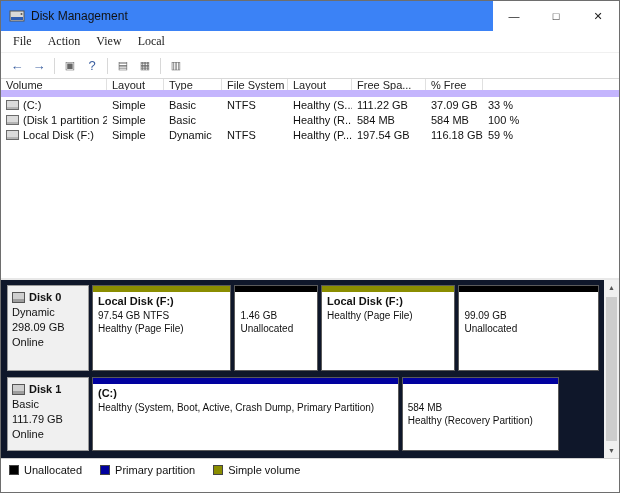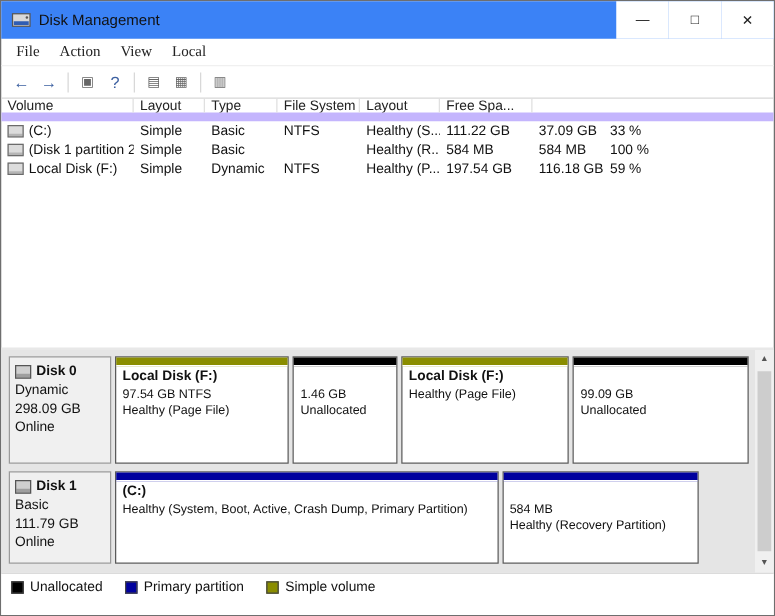--- a/index.html
+++ b/index.html
@@ -29,21 +29,21 @@
   .top-pane { flex: 1 1 auto; overflow: hidden; border-bottom: 2px solid #e8e8e8; position: relative; }
   .vt-row { display: grid; grid-template-columns: 106px 57px 58px 66px 64px 74px 57px 1fr; font-size: 11px; color: #111; }
   .vt-header { border-bottom: 7px solid #c4b5fd; height: 18px; }
   .vt-header .vt-cell { border-right: 1px solid #e0e0e0; font-weight: normal; color: #222; display: flex; align-items: center; padding-left: 5px; overflow: hidden; white-space: nowrap; }
   .vt-body .vt-row { height: 15px; }
   .vt-body .vt-cell { display: flex; align-items: center; padding-left: 5px; overflow: hidden; white-space: nowrap; }
   .vol-cell { gap: 4px; }
   .row-icon { width: 13px; height: 10px; flex: 0 0 auto; border: 1px solid #6b6b6b; background: #dcdcdc; box-shadow: inset 0 -2px 0 #b5b5b5; }
 
   
-  .bottom-pane { flex: 0 0 178px; position: relative; padding: 5px 20px 0 6px; background: #e5e5e5; }
+  .bottom-pane { flex: 0 0 178px; position: relative; padding: 5px 20px 0 6px; background: #0f172a; }
   .disk-row { display: flex; margin-bottom: 6px; }
   .disk-info { width: 82px; flex: 0 0 82px; border: 1px solid #9a9a9a; background: #f0f0f0; padding: 4px 4px; font-size: 11px; color: #111; line-height: 15px; }
   .disk-title { font-weight: bold; display: flex; align-items: center; gap: 4px; }
   .drive-icon { width: 13px; height: 11px; flex: 0 0 auto; border: 1px solid #555; background: #cfcfcf; box-shadow: inset 0 -3px 0 #9e9e9e; }
   .partitions { flex: 1; display: flex; gap: 3px; margin-left: 3px; }
   .part { border: 1px solid #5a5a5a; background: #ffffff; display: flex; flex-direction: column; }
   .part-strip { height: 7px; flex: 0 0 auto; border-bottom: 1px solid #ffffff; }
   .part-body { padding: 2px 5px; font-size: 10px; line-height: 13px; color: #111; overflow: hidden; }
   .part-title { font-weight: bold; font-size: 11px; height: 14px; white-space: nowrap; overflow: hidden; }
   .part-line { white-space: nowrap; overflow: hidden; }
@@ -105,20 +105,21 @@
   </div>
 
   <div class="top-pane">
     <div class="vt-row vt-header">
       <div class="vt-cell">Volume</div>
       <div class="vt-cell">Layout</div>
       <div class="vt-cell">Type</div>
       <div class="vt-cell">File System</div>
       <div class="vt-cell">Layout</div>
       <div class="vt-cell">Free Spa...</div>
+      <div class="vt-cell">% Free</div>
     </div>
     <div class="vt-body">
       <div class="vt-row">
         <div class="vt-cell vol-cell">
             <span class="row-icon"></span>
             <span>(C:)</span>
           </div>
         <div class="vt-cell">Simple</div>
         <div class="vt-cell">Basic</div>
         <div class="vt-cell">NTFS</div>

